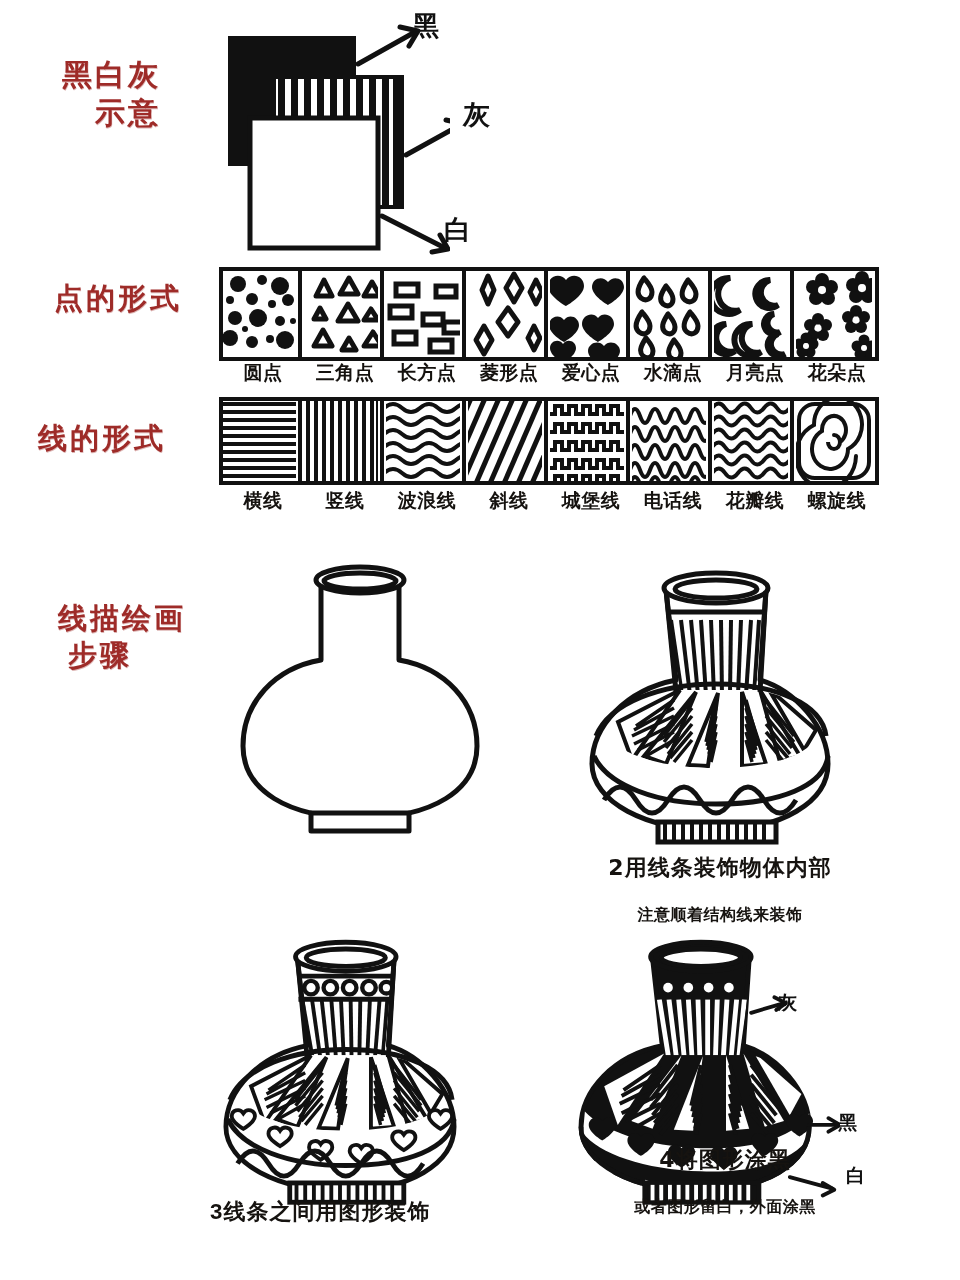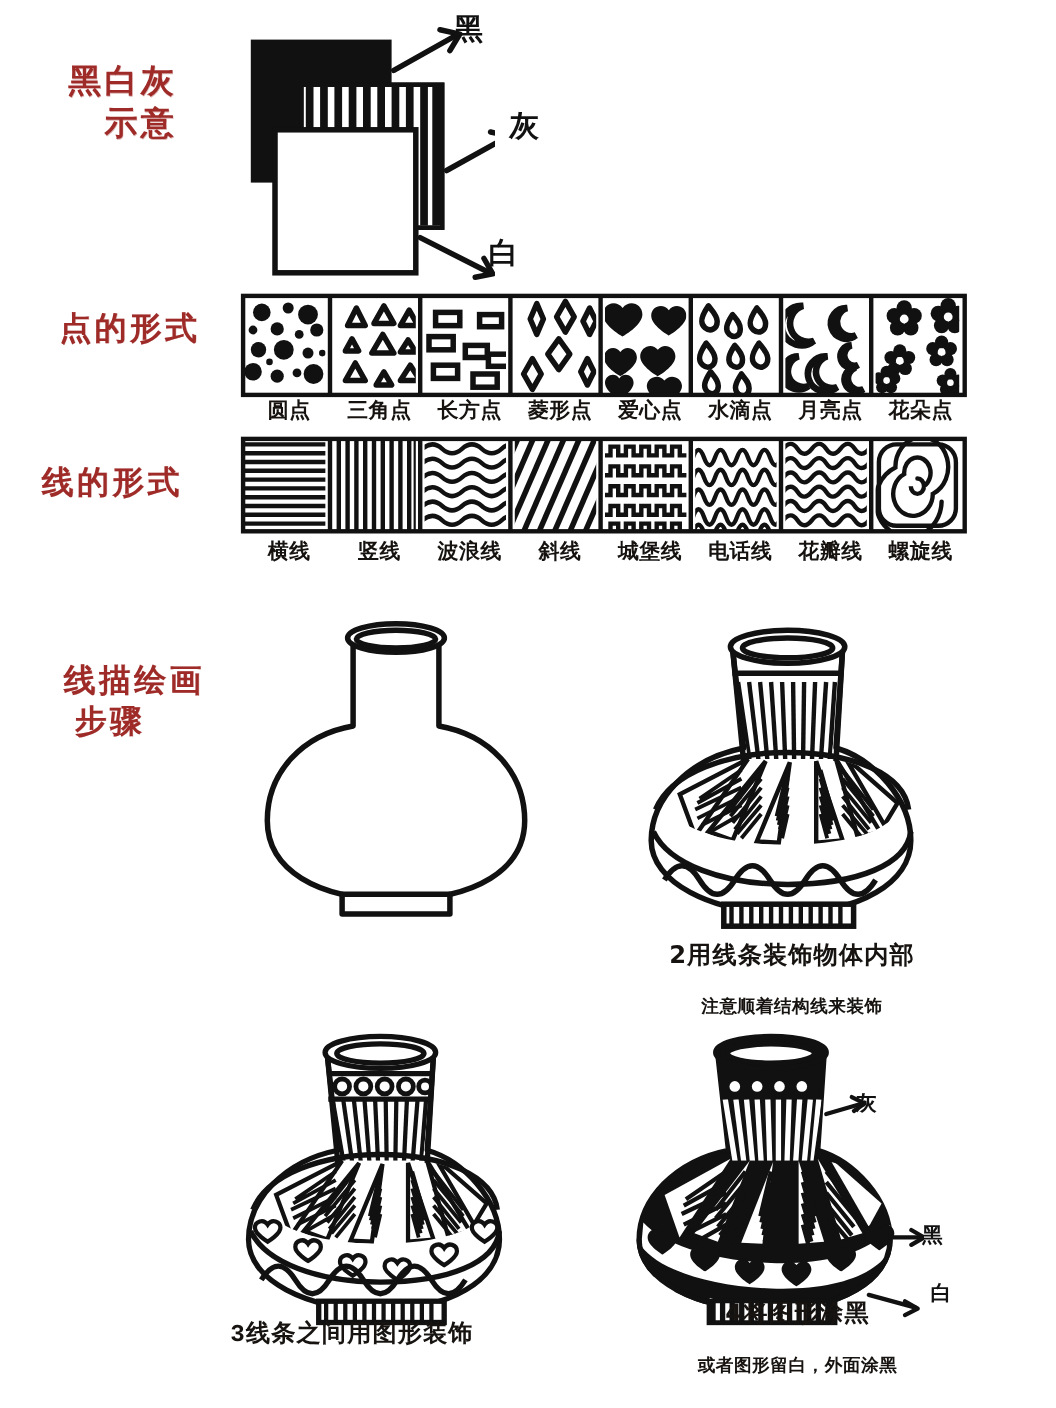--- a/index.html
+++ b/index.html
@@ -61,21 +61,21 @@
   }
   .step-cap .main{
     font-size:22px;font-weight:bold;letter-spacing:1px;white-space:nowrap;
   }
   .step-cap .sub{
     font-size:16px;font-weight:bold;letter-spacing:0.5px;margin-top:22px;white-space:nowrap;
   }
   #cap1{left:150px;top:853px;width:360px;}
   #cap2{left:520px;top:853px;width:400px;}
   #cap3{left:120px;top:1197px;width:400px;font-family:Liberation Mono, monospace;}
-  #cap4{left:510px;top:1179px;width:430px;}
+  #cap4{left:510px;top:1145px;width:430px;}
 
   
   .anno{
     position:absolute;
     font-size:27px;
     font-weight:bold;
     color:#111;
     font-family:"DejaVu Sans","Liberation Sans",sans-serif;
   }
   .anno-sm{

